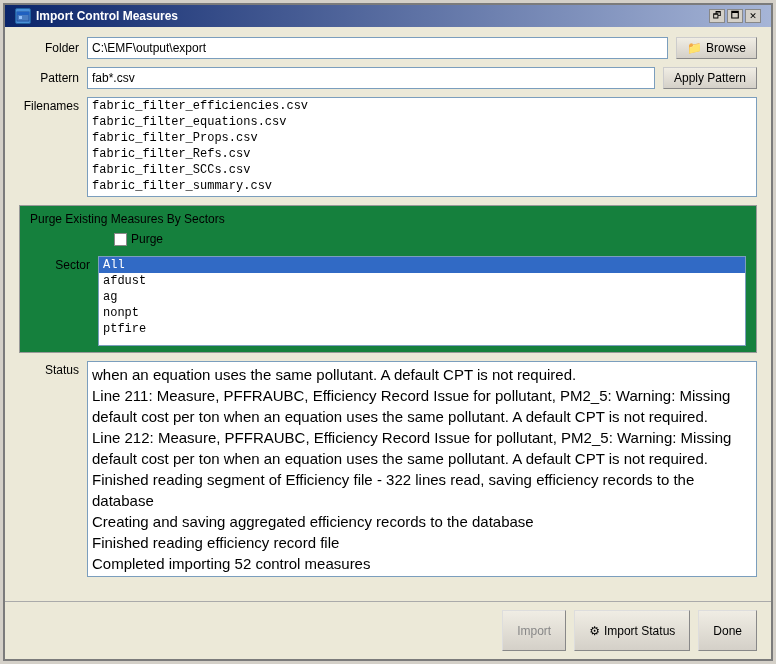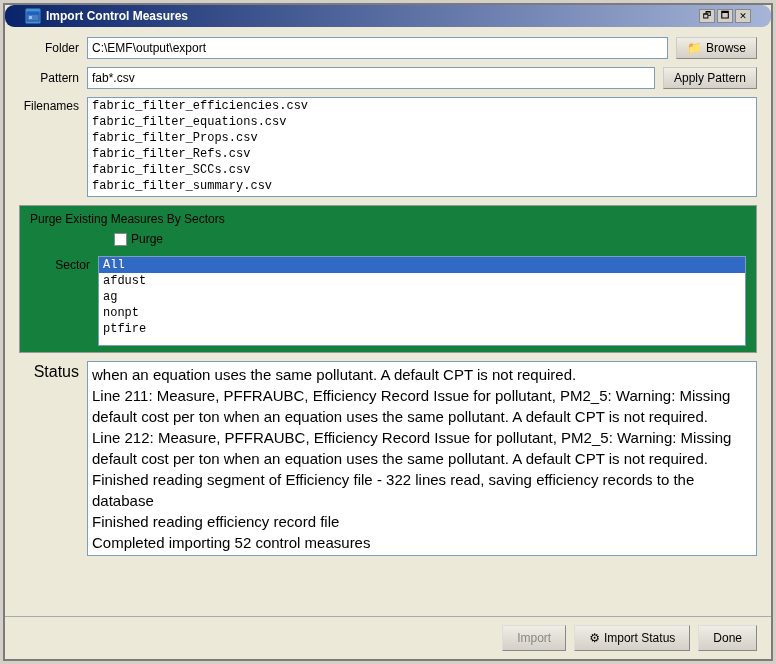--- a/index.html
+++ b/index.html
@@ -16,27 +16,26 @@
       height: 658px;
       margin: 3px;
       background: #ece9d8;
       border: 2px solid #7b7b7b;
       display: flex;
       flex-direction: column;
     }
     .title-bar {
       background: linear-gradient(to right, #0a246a, #a6b5d7);
       color: white;
-      padding: 3px 20px;
+      padding: 3px 10px;
       display: flex;
       align-items: center;
       justify-content: space-between;
       height: 22px;
       flex-shrink: 0;
-      border-radius: 9px;
     }
     .title-bar-left {
       display: flex;
       align-items: center;
       gap: 5px;
     }
     .title-icon {
       width: 16px;
       height: 16px;
       background: #4a90d9;
@@ -186,21 +185,21 @@
     }
     .status-section {
       display: flex;
       align-items: flex-start;
       gap: 8px;
       flex: 1;
     }
     .status-label {
       width: 60px;
       text-align: right;
-      font-size: 16px;
+      font-size: 12px;
       color: #000;
       flex-shrink: 0;
       padding-top: 2px;
     }
     .status-text {
       flex: 1;
       border: 1px solid #7b9ebd;
       background: white;
       overflow-y: scroll;
       font-size: 15px;
@@ -214,21 +213,21 @@
     }
     .footer {
       display: flex;
       justify-content: flex-end;
       gap: 8px;
       padding: 8px 14px;
       border-top: 1px solid #aaa;
       flex-shrink: 0;
     }
     .footer-btn {
-      height: 26px;
+      height: 41px;
       padding: 10px 14px;
       background: linear-gradient(to bottom, #f0ede4, #d4d0c8);
       border: 1px solid #888;
       border-top-color: #ddd;
       border-left-color: #ddd;
       font-size: 12px;
       font-family: Arial, sans-serif;
       cursor: pointer;
       display: flex;
       align-items: center;
@@ -317,20 +316,21 @@
       </div>
     </div>
 
     <div class="status-section">
       <span class="status-label">Status</span>
       <div class="status-text" id="status-text">
           <div class="status-line">when an equation uses the same pollutant. A default CPT is not required.</div>
           <div class="status-line">Line 211: Measure, PFFRAUBC, Efficiency Record Issue for pollutant, PM2_5: Warning: Missing default cost per ton when an equation uses the same pollutant.  A default CPT is not required.</div>
           <div class="status-line">Line 212: Measure, PFFRAUBC, Efficiency Record Issue for pollutant, PM2_5: Warning: Missing default cost per ton when an equation uses the same pollutant.  A default CPT is not required.</div>
           <div class="status-line">Finished reading segment of Efficiency file - 322 lines read, saving efficiency records to the database</div>
+          <div class="status-line">Creating and saving aggregated efficiency records to the database</div>
           <div class="status-line">Finished reading efficiency record file</div>
           <div class="status-line">Completed importing 52 control measures</div>
         </div>
     </div>
 
   </div>
 
   <div class="footer">
     <button class="footer-btn" disabled="">
       <span>Import</span>

